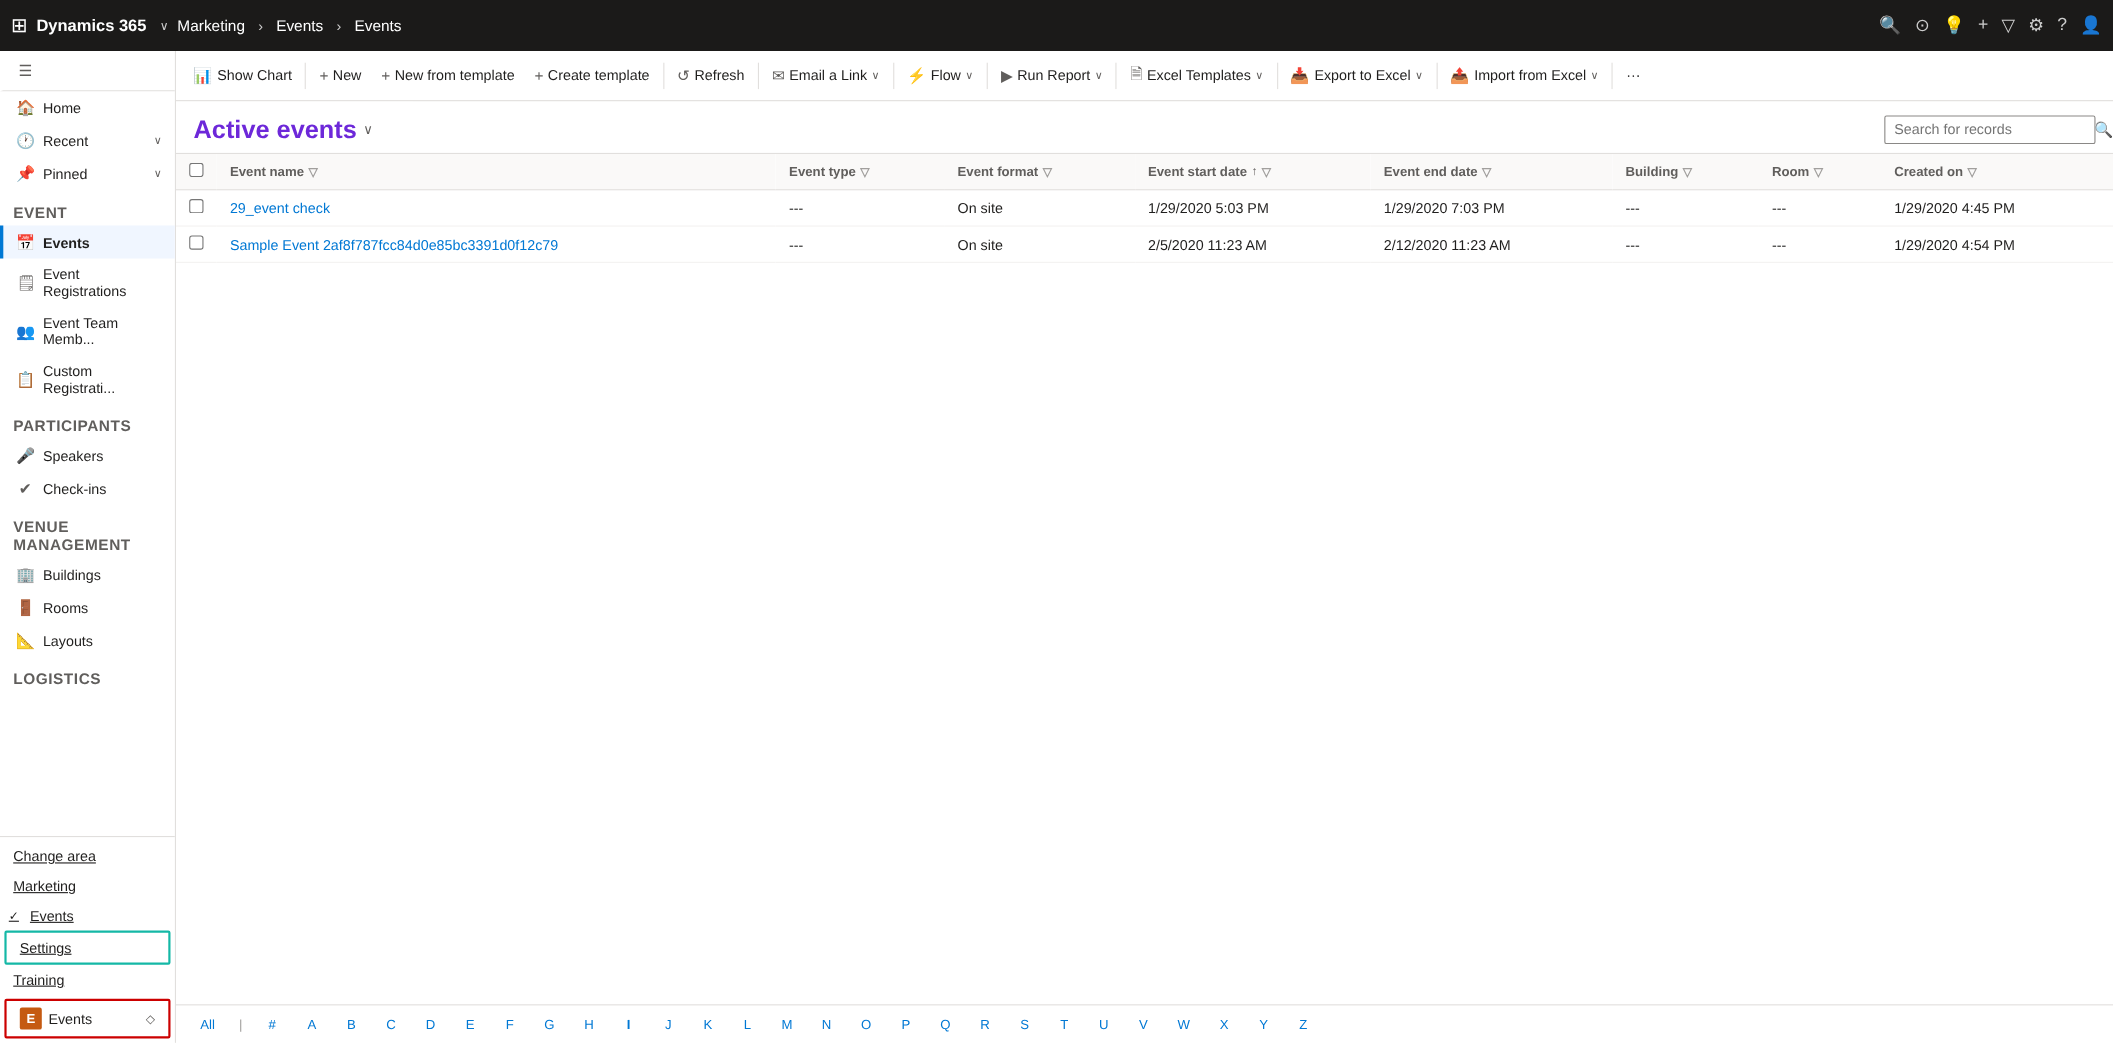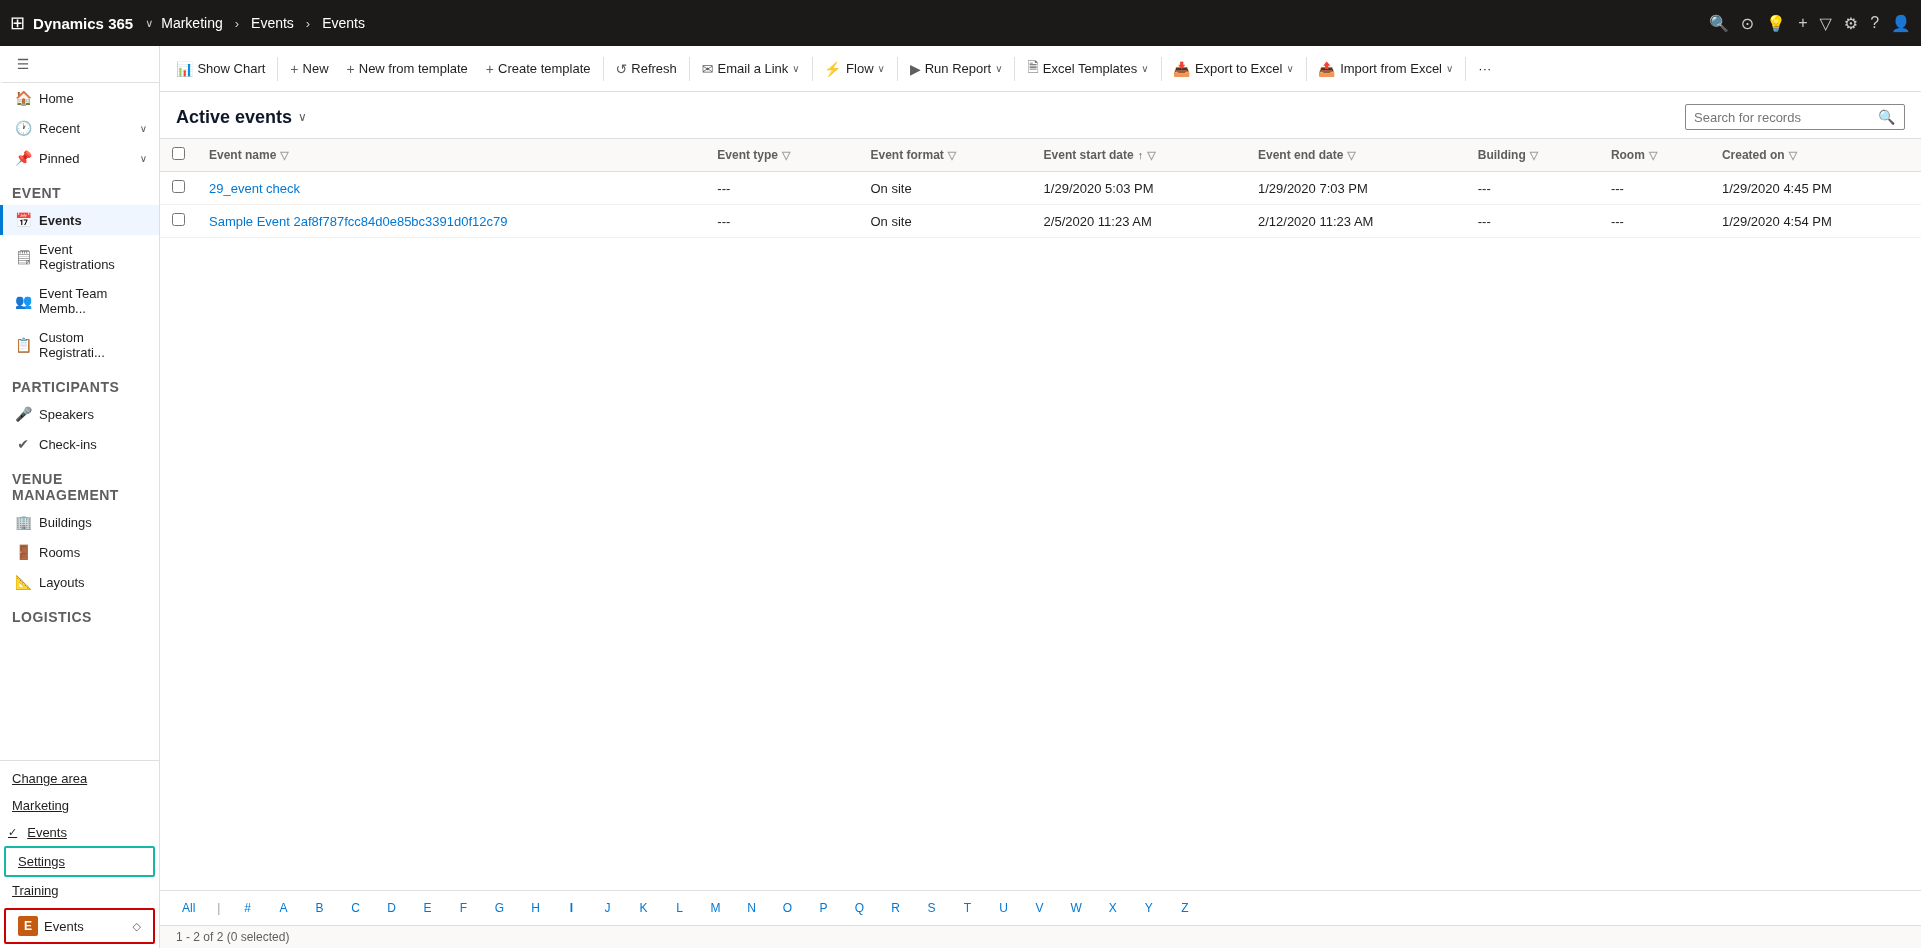--- a/index.html
+++ b/index.html
@@ -161,31 +161,31 @@
 
     
     .list-header {
       display: flex;
       align-items: center;
       justify-content: space-between;
       padding: 12px 16px 8px;
       border-bottom: 1px solid #e1dfdd;
     }
     .list-title-area { display: flex; align-items: center; gap: 6px; }
-    .list-title { font-size: 18px; font-weight: 600; color: #0f172a; }
+    .list-title { font-size: 23px; font-weight: 600; color: #6d28d9; }
     .list-title-chevron { font-size: 12px; color: #605e5c; cursor: pointer; }
     .search-box {
       display: flex;
       align-items: center;
       border: 1px solid #8a8886;
       border-radius: 2px;
       padding: 4px 8px;
       gap: 6px;
       background: #fff;
-      width: 220px;
+      width: 192px;
     }
     .search-box input {
       border: none;
       outline: none;
       font-size: 13px;
       flex: 1;
       color: #605e5c;
     }
     .search-icon { color: #605e5c; font-size: 14px; }
 
@@ -579,16 +579,13 @@
       <span class="alpha-item">S</span>
       <span class="alpha-item">T</span>
       <span class="alpha-item">U</span>
       <span class="alpha-item">V</span>
       <span class="alpha-item">W</span>
       <span class="alpha-item">X</span>
       <span class="alpha-item">Y</span>
       <span class="alpha-item">Z</span>
     </div>
 
-  <div class="status-bar">
-    <span>1 - 2 of 2 (0 selected)</span>
-  </div>
 </div>
 
 </body></html>

